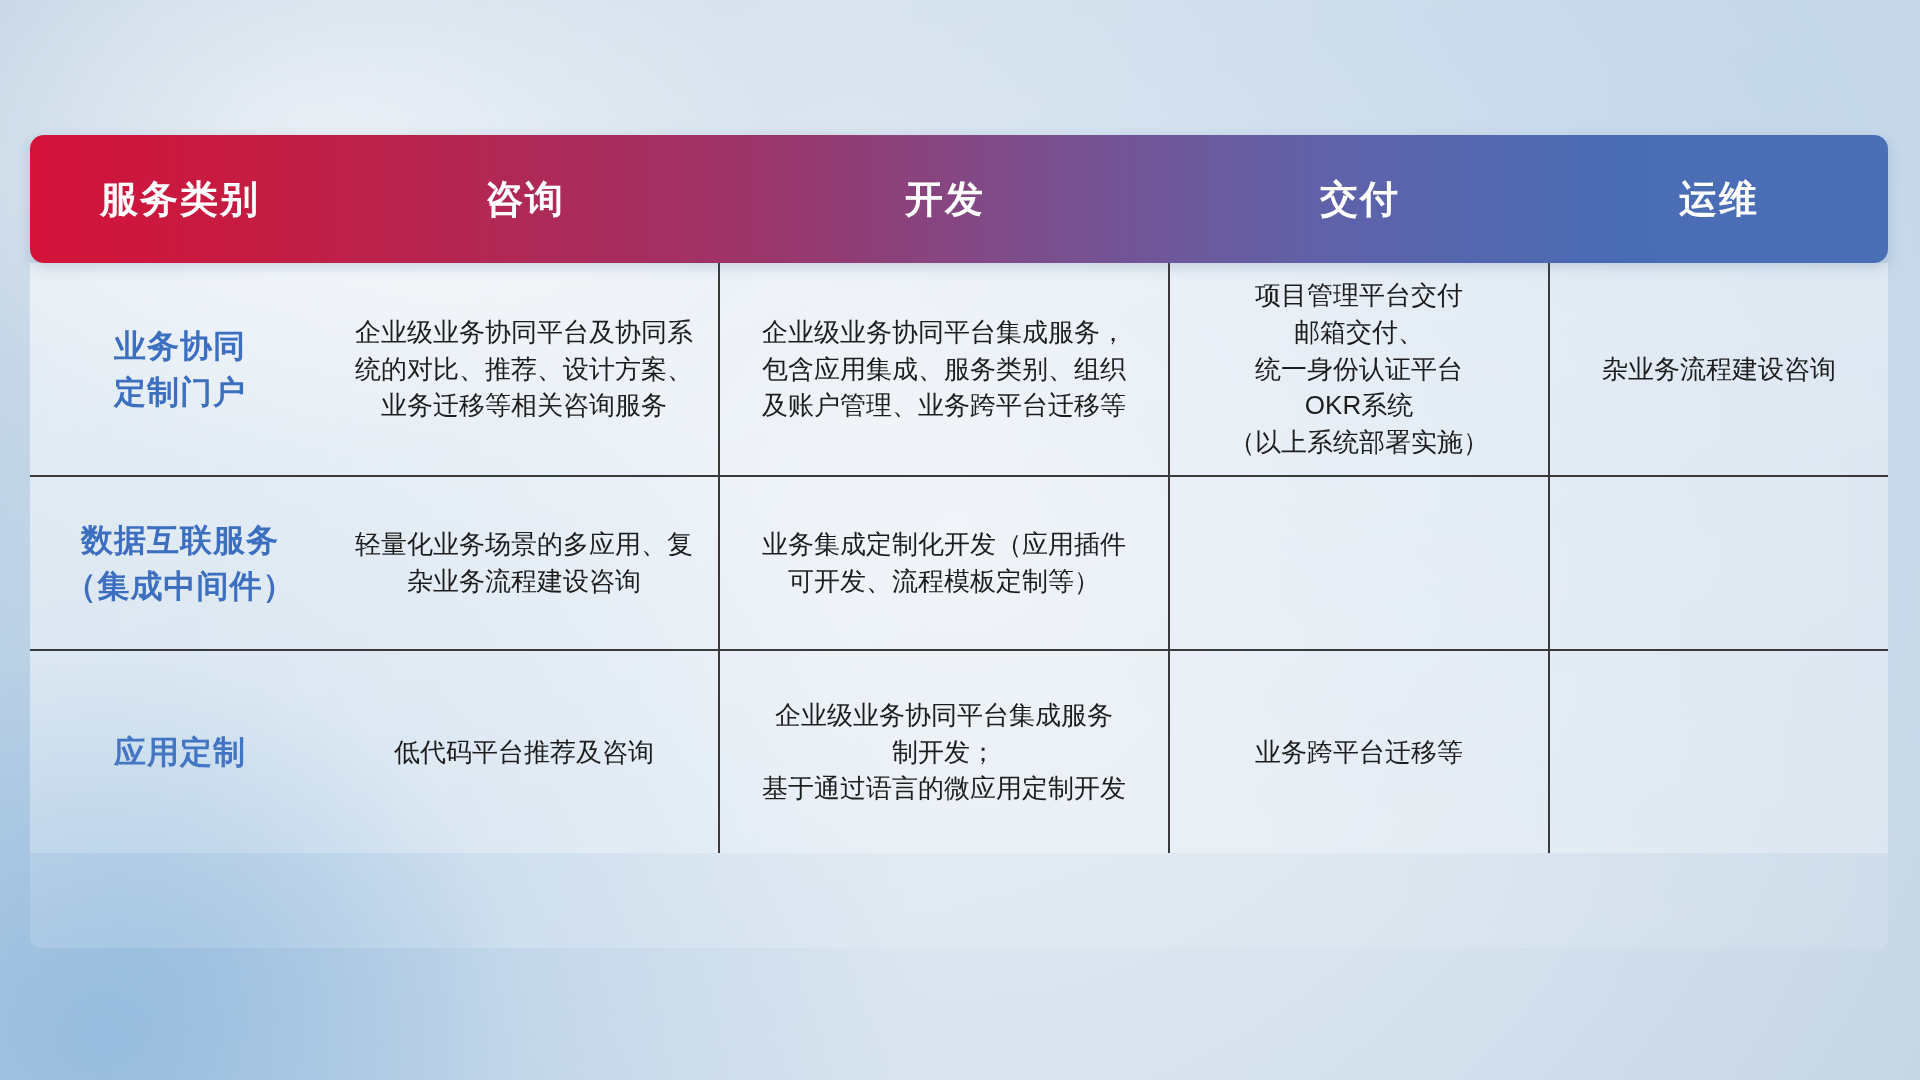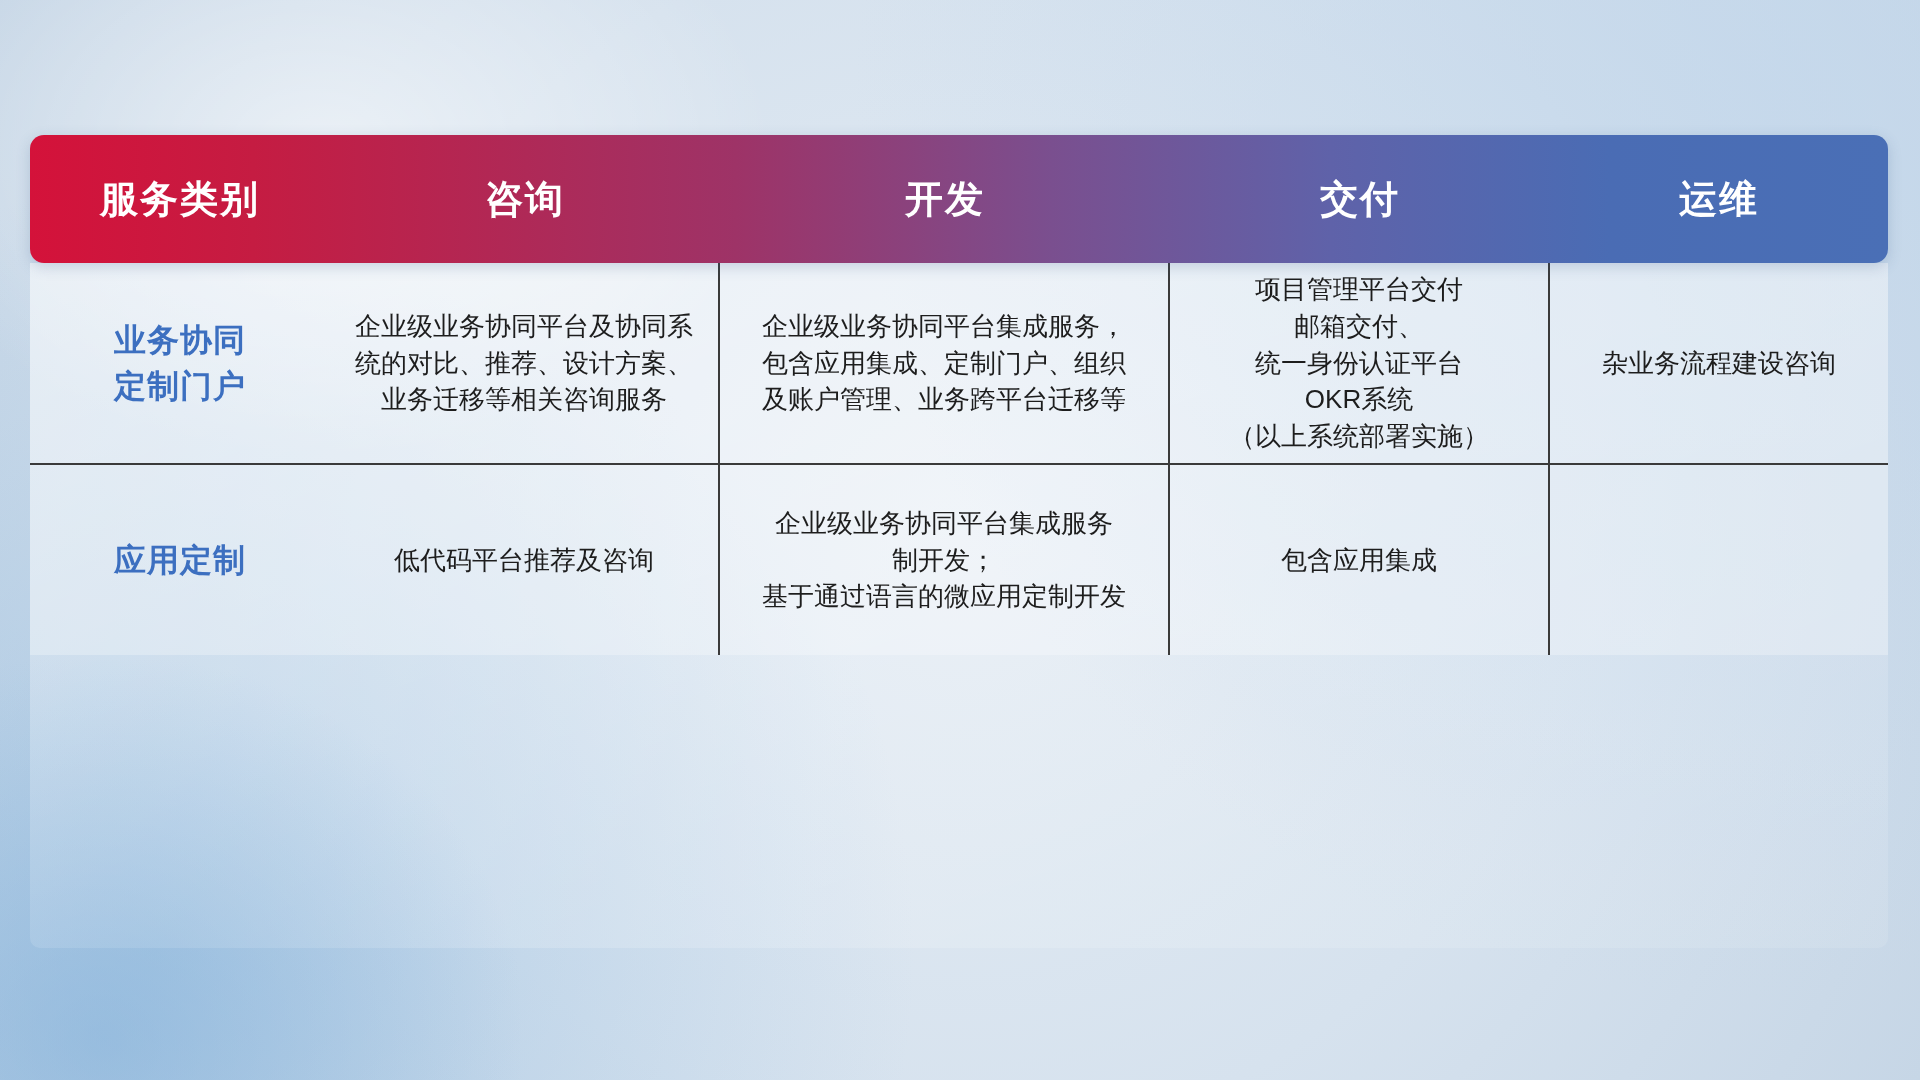--- a/index.html
+++ b/index.html
@@ -92,21 +92,21 @@
   
   table.svc tbody td {
     background: rgba(255,255,255,0.28);
     border-right: 2px solid #3a3a3a;
     border-bottom: 2px solid #3a3a3a;
     color: #1d1d1d;
     font-size: 26px;
     line-height: 1.42;
     text-align: center;
     vertical-align: middle;
-    padding: 0 14px;
+    padding: 6px 14px;
   }
 
   table.svc tbody tr td:last-child {
     border-right: none;
   }
   table.svc tbody tr:last-child td {
     border-bottom: none;
   }
   
   table.svc tbody td.cat {
@@ -165,35 +165,45 @@
         </tr>
       </thead>
       <tbody>
         <tr class="row-tall">
           <td class="cat no-line"><span class="cellwrap">业务协同
 定制门户</span></td>
           <td><span class="cellwrap">企业级业务协同平台及协同系
 统的对比、推荐、设计方案、
 业务迁移等相关咨询服务</span></td>
           <td><span class="cellwrap">企业级业务协同平台集成服务，
-包含应用集成、定制门户、组织
+包含应用集成、服务类别、组织
 及账户管理、业务跨平台迁移等</span></td>
           <td><span class="cellwrap">项目管理平台交付
 邮箱交付、
 统一身份认证平台
 OKR系统
 （以上系统部署实施）</span></td>
           <td><span class="cellwrap">杂业务流程建设咨询</span></td>
         </tr>
+        <tr class="row-mid">
+          <td class="cat no-line"><span class="cellwrap">数据互联服务
+（集成中间件）</span></td>
+          <td><span class="cellwrap">轻量化业务场景的多应用、复
+杂业务流程建设咨询</span></td>
+          <td><span class="cellwrap">业务集成定制化开发（应用插件
+可开发、流程模板定制等）</span></td>
+          <td><span class="cellwrap"></span></td>
+          <td><span class="cellwrap"></span></td>
+        </tr>
         <tr class="row-low">
           <td class="cat no-line"><span class="cellwrap">应用定制</span></td>
           <td><span class="cellwrap">低代码平台推荐及咨询</span></td>
           <td><span class="cellwrap">企业级业务协同平台集成服务
 制开发；
 基于通过语言的微应用定制开发</span></td>
-          <td><span class="cellwrap">包含应用集成</span></td>
+          <td><span class="cellwrap">业务跨平台迁移等</span></td>
           <td><span class="cellwrap"></span></td>
         </tr>
       </tbody>
     </table>
   </div>
 
 </div>
 
 </body></html>

